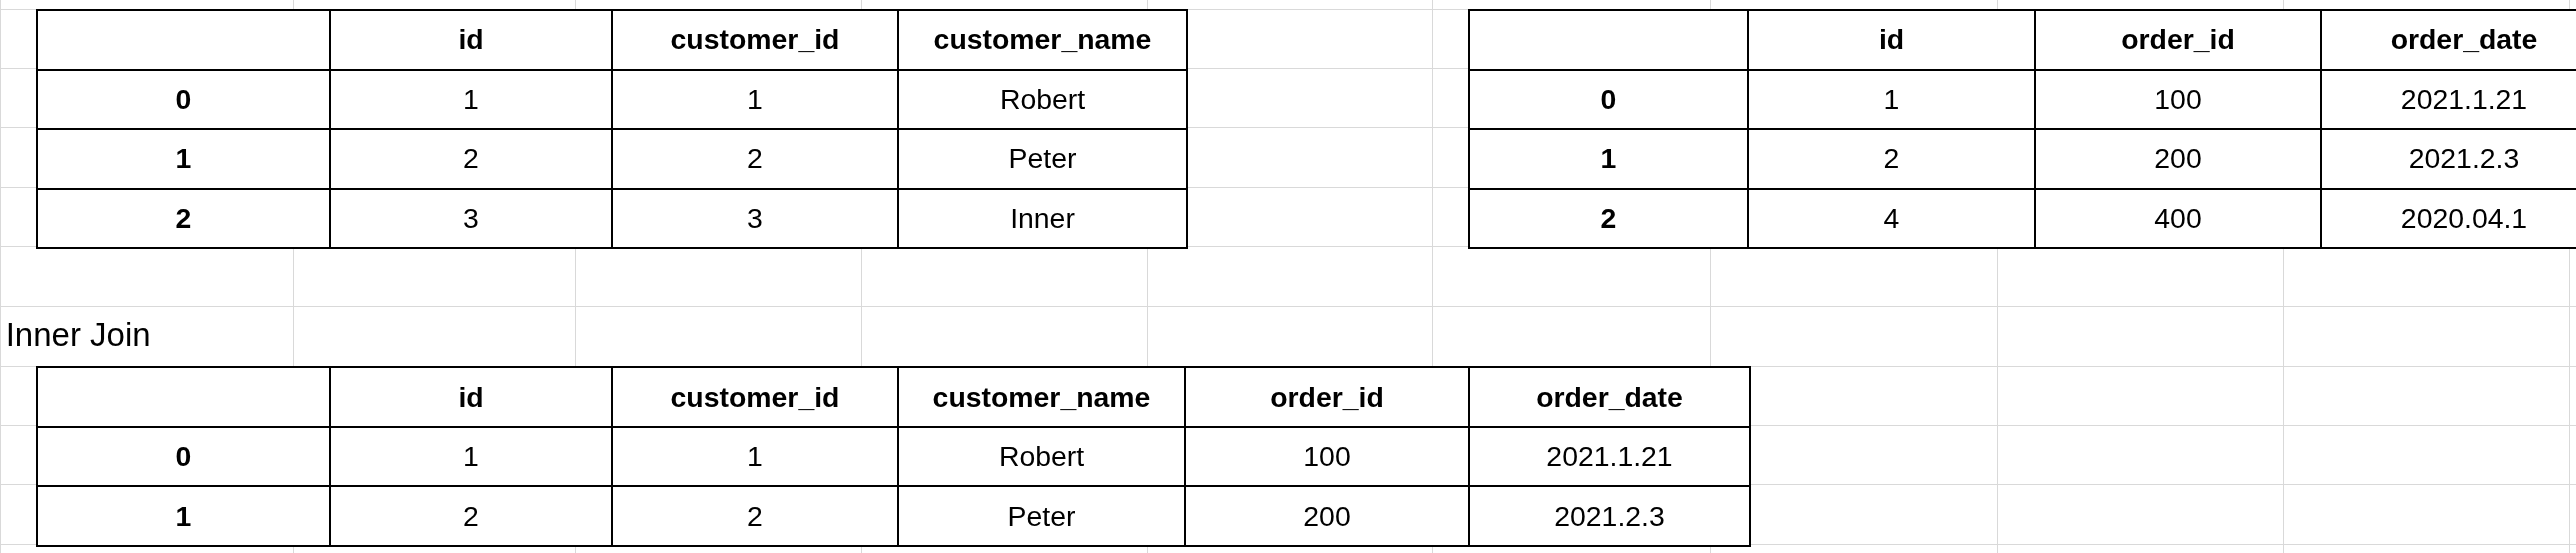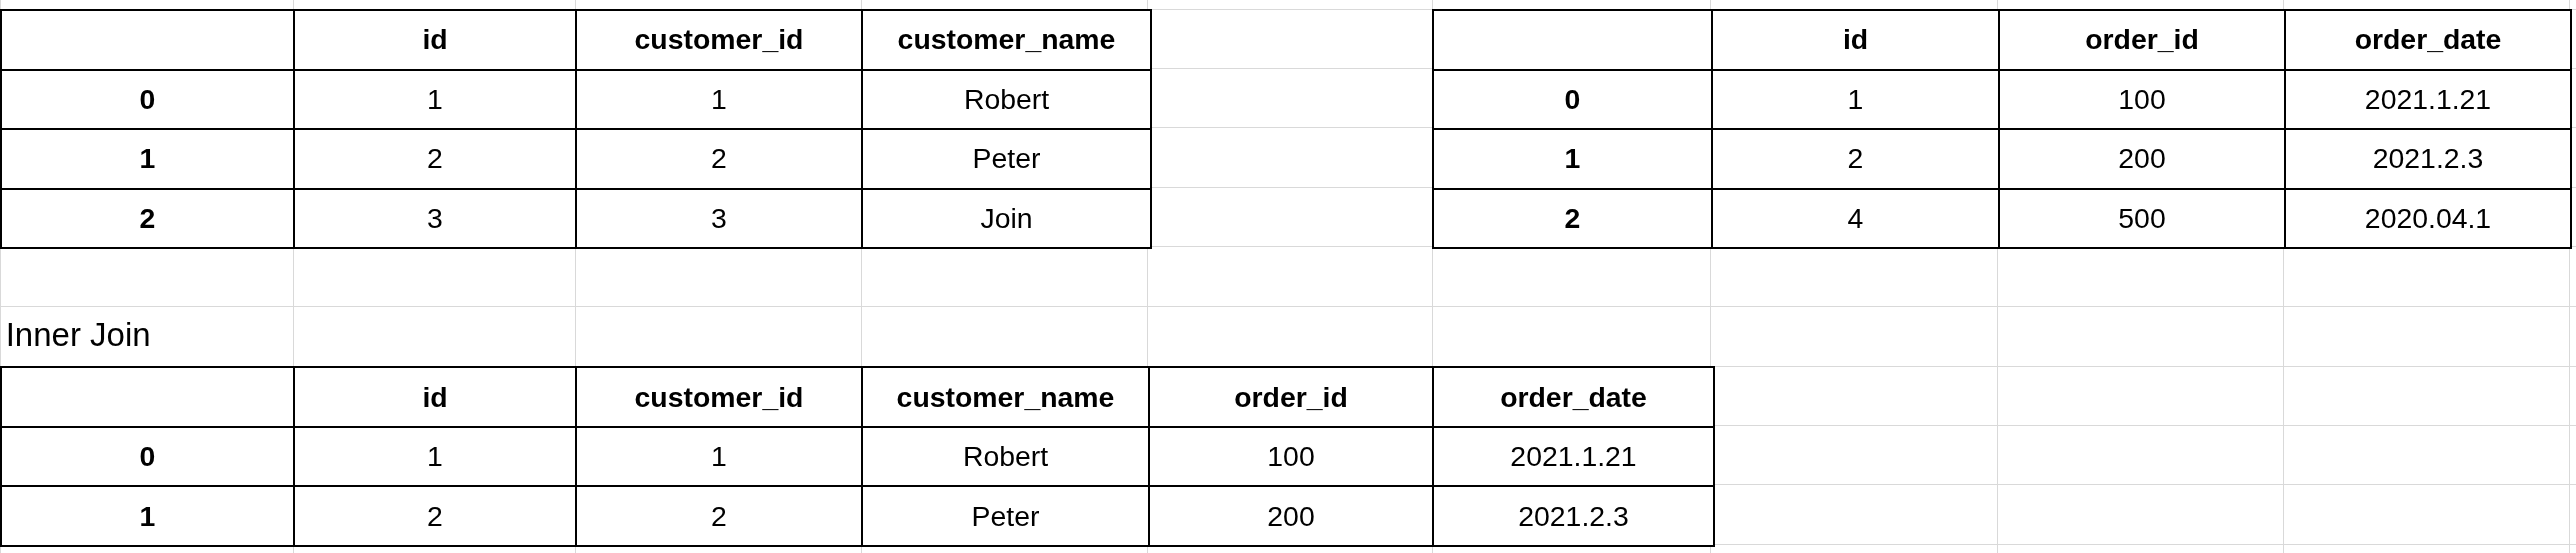--- a/index.html
+++ b/index.html
@@ -28,20 +28,21 @@
   .grid-v { top: 0; bottom: 0; width: 1.4px; }
   .grid-h { left: 0; right: 0; height: 1.4px; }
 
   
   .sheet-table {
     position: absolute;
     z-index: 2;
     border-collapse: collapse;
     table-layout: fixed;
     border: 2.1px solid #000000;
+    margin-left: 36px;
   }
   .sheet-table td {
     border: 2.1px solid #000000;
     text-align: center;
     vertical-align: middle;
     padding: 0;
     font-size: 28.4px;
     line-height: 1;
     color: #000000;
     background: #ffffff;
@@ -132,21 +133,21 @@
     <tr style="height:60px">
       <td class="idx">1</td>
       <td class="hl">2</td>
       <td class="hl">2</td>
       <td class="hl">Peter</td>
     </tr>
     <tr style="height:59px">
       <td class="idx">2</td>
       <td class="plain">3</td>
       <td class="plain">3</td>
-      <td class="plain">Join</td>
+      <td class="plain">Inner</td>
     </tr>
   </tbody>
 </table>
 
 <table class="sheet-table" id="orders-table" style="left:1432px; top:8.5px; width:1137px;">
   <colgroup>
     <col style="width:279px">
     <col style="width:287px">
     <col style="width:286px">
     <col style="width:286px">
@@ -166,21 +167,21 @@
     </tr>
     <tr style="height:60px">
       <td class="idx">1</td>
       <td class="hl">2</td>
       <td class="hl">200</td>
       <td class="hl">2021.2.3</td>
     </tr>
     <tr style="height:59px">
       <td class="idx">2</td>
       <td class="plain">4</td>
-      <td class="plain">500</td>
+      <td class="plain">400</td>
       <td class="plain">2020.04.1</td>
     </tr>
   </tbody>
 </table>
 
 <div id="inner-join-caption">Inner Join</div>
 
 <table class="sheet-table" id="inner-join-result-table" style="left:0px; top:366px; width:1713px;">
   <colgroup>
     <col style="width:293px">

